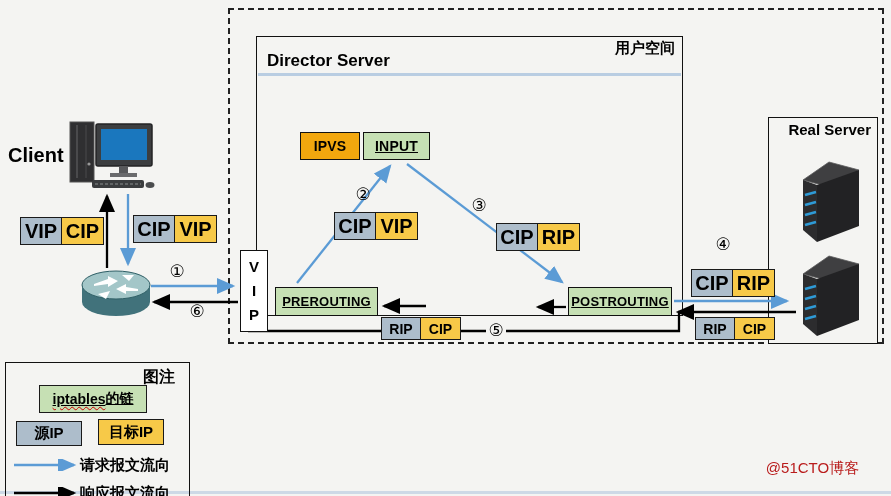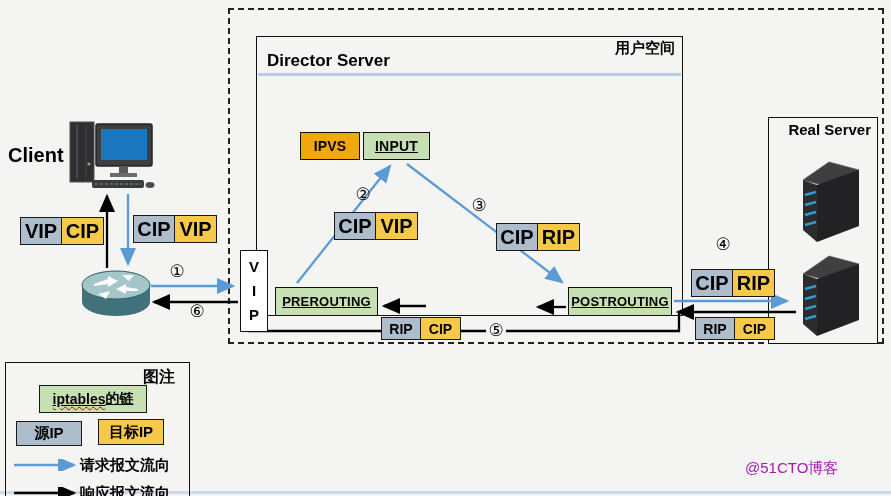--- a/index.html
+++ b/index.html
@@ -52,22 +52,22 @@
   .space-label{font-size:15px;width:120px;text-align:right;}
   .client-label{font-size:20px;}
   .rs-title{font-size:15px;text-align:right;padding:3px 6px 0 0;}
   
   .legend-item-box{
     position:absolute;box-sizing:border-box;border:1.5px solid #1a1a1a;
     display:flex;align-items:center;justify-content:center;font-weight:bold;
   }
   .wavy{text-decoration:underline wavy #cc0000;text-decoration-thickness:1px;text-underline-offset:2px;}
   .flow-label{position:absolute;font-weight:bold;font-size:15px;}
-  .watermark{position:absolute;left:745px;top:459px;width:135px;text-align:left;
-    color:#a21caf;font-size:15px;z-index:5;}
+  .watermark{position:absolute;left:745px;top:459px;width:135px;text-align:center;
+    color:#b91c1c;font-size:15px;z-index:5;}
   .bottom-edge{position:absolute;left:0;top:491px;width:891px;height:3px;background:#cdd9e6;}
   svg{display:block;}
   #flows{position:absolute;left:0;top:0;z-index:2;}
   .icon{position:absolute;z-index:2;}
 </style>
 </head>
 <body>
 
 <div id="stage">
 

